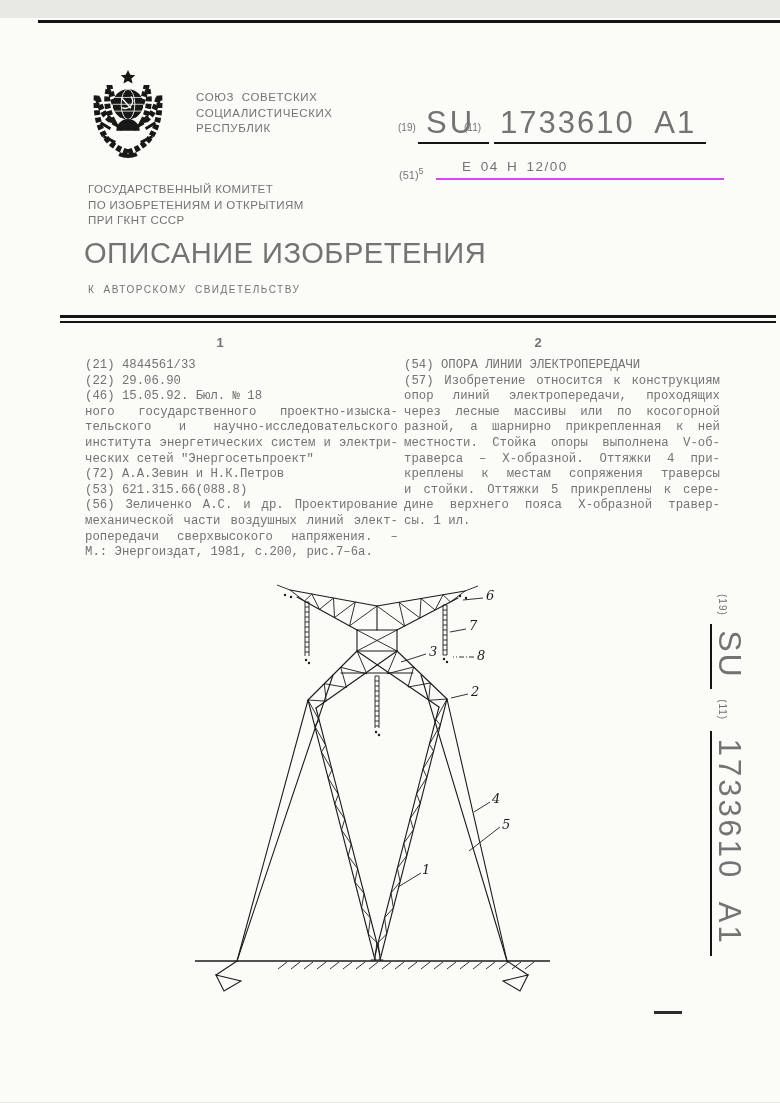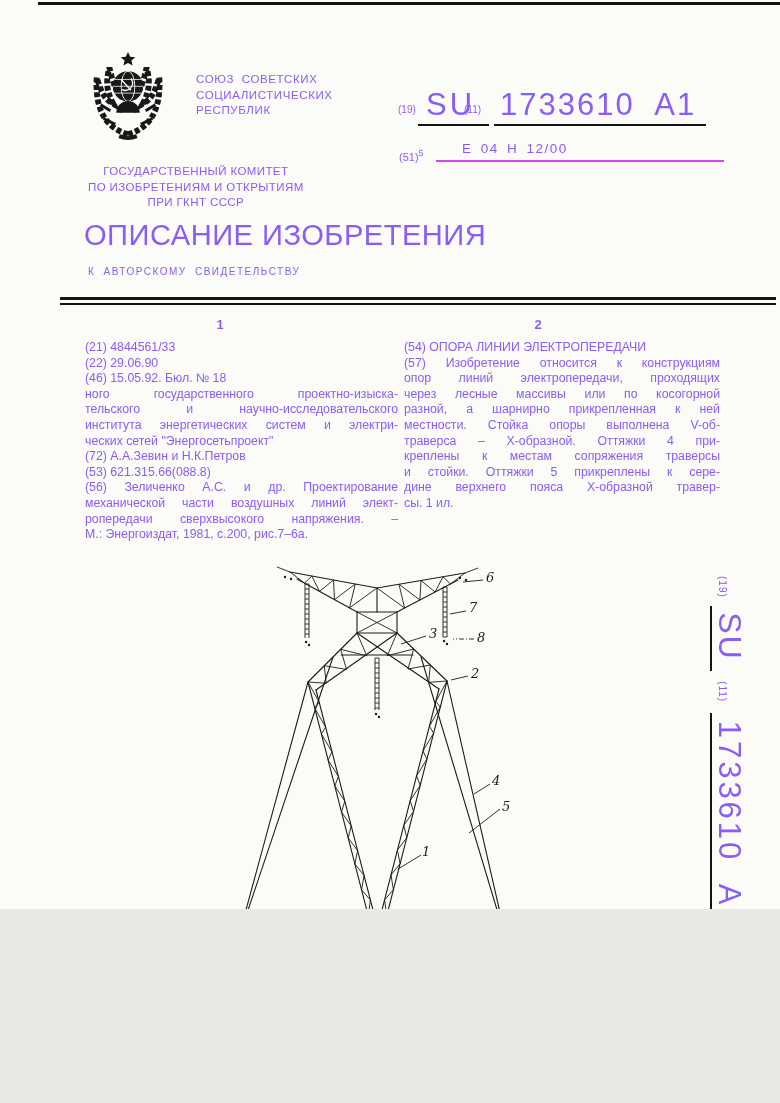--- a/index.html
+++ b/index.html
@@ -1,33 +1,33 @@
 <!DOCTYPE html>
 <html><head>
 <meta charset="utf-8">
 <style>
   html,body{margin:0;padding:0;background:#e8e8e4;}
-  .page{position:relative;width:780px;height:909px;margin:0 auto;background:#fbfbf8;
-        font-family:"Liberation Sans",sans-serif;color:#8b5cf6;overflow:hidden;}
+  .page{position:relative;width:780px;height:1084px;margin:18px auto;background:#fbfbf8;
+        font-family:"Liberation Sans",sans-serif;color:#737373;overflow:hidden;}
   .abs{position:absolute;}
   .topline{left:38px;top:2px;width:742px;height:3px;background:#141414;}
   .country{left:196px;top:72px;font-size:11.5px;line-height:15.5px;letter-spacing:.6px;word-spacing:4px;}
-  .committee{left:88px;top:164px;font-size:11.5px;line-height:15.5px;letter-spacing:.4px;text-align:center;}
+  .committee{left:88px;top:164px;font-size:11.5px;line-height:15.5px;letter-spacing:.4px;}
   .smallcode{font-size:10px;}
   .su-big{font-size:31px;letter-spacing:3px;border-bottom:2.5px solid #141414;padding:0 14px 1px 8px;}
   .num-big{font-size:31px;letter-spacing:2px;border-bottom:2.5px solid #141414;padding:0 10px 1px 6px;white-space:pre;}
   .ipc-label{left:399px;top:148px;font-size:11px;text-align:center;}
   .ipc-box{left:436px;top:141px;width:262px;border-bottom:2px solid #d946ef;padding:0 0 4px 26px;
            font-size:13.5px;letter-spacing:1.5px;word-spacing:3px;}
   .title-main{left:84px;top:218px;font-size:30px;letter-spacing:.5px;transform:scaleX(.97);transform-origin:left;white-space:nowrap;}
   .title-sub{left:88px;top:266px;font-size:10px;letter-spacing:1.5px;word-spacing:4px;}
   .rule{left:60px;top:297px;width:716px;height:3px;border-top:3px solid #141414;border-bottom:2px solid #141414;}
   .colhead{top:317px;width:40px;text-align:center;font-size:13px;font-weight:bold;}
   .col{top:340px;font-size:12.3px;line-height:15.6px;}
-  .col div{white-space:nowrap;}
+  .col div{white-space:nowrap;font-family:Liberation Mono, monospace;}
   .col div.just{white-space:normal;text-align:justify;text-align-last:justify;}
   .col-left{left:85px;width:313px;}
   .col-right{left:404px;width:316px;}
   .sidebar{left:748px;top:576px;transform:rotate(90deg);transform-origin:top left;white-space:nowrap;}
   .sidebar .sm{font-size:10px;letter-spacing:1px;}
   .sidebar .su{font-size:32px;letter-spacing:2px;border-bottom:2.5px solid #141414;padding:0 10px 0 6px;margin:0 6px 0 4px;}
   .sidebar .nm{font-size:31px;letter-spacing:3px;border-bottom:2.5px solid #141414;padding:0 10px 0 8px;margin-left:6px;white-space:pre;}
   .dash-br{left:654px;top:993px;width:28px;height:2.5px;background:#2a2a2a;}
   svg .ln{stroke:#1b1b1b;stroke-width:1.1;fill:none;stroke-linecap:round;}
   svg .thin{stroke:#1b1b1b;stroke-width:.9;fill:none;}

